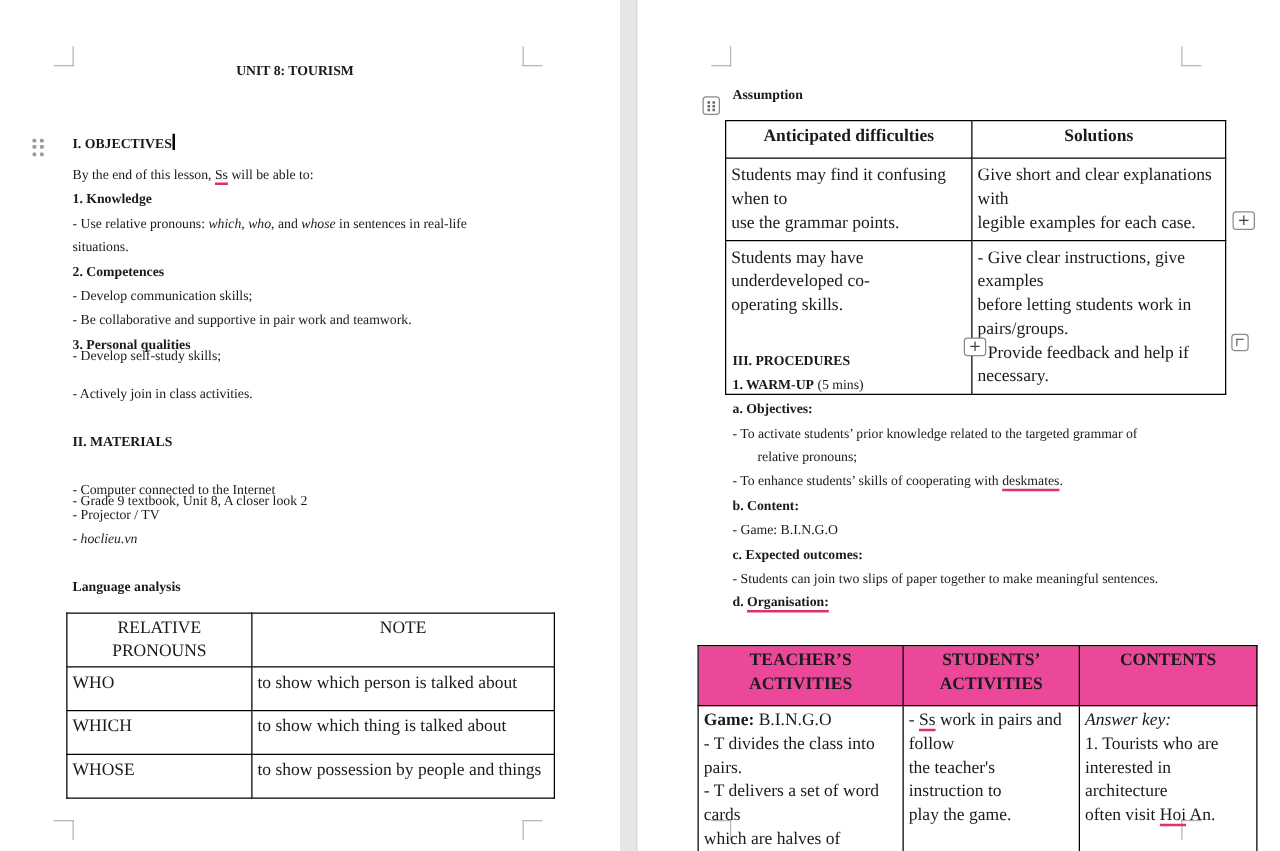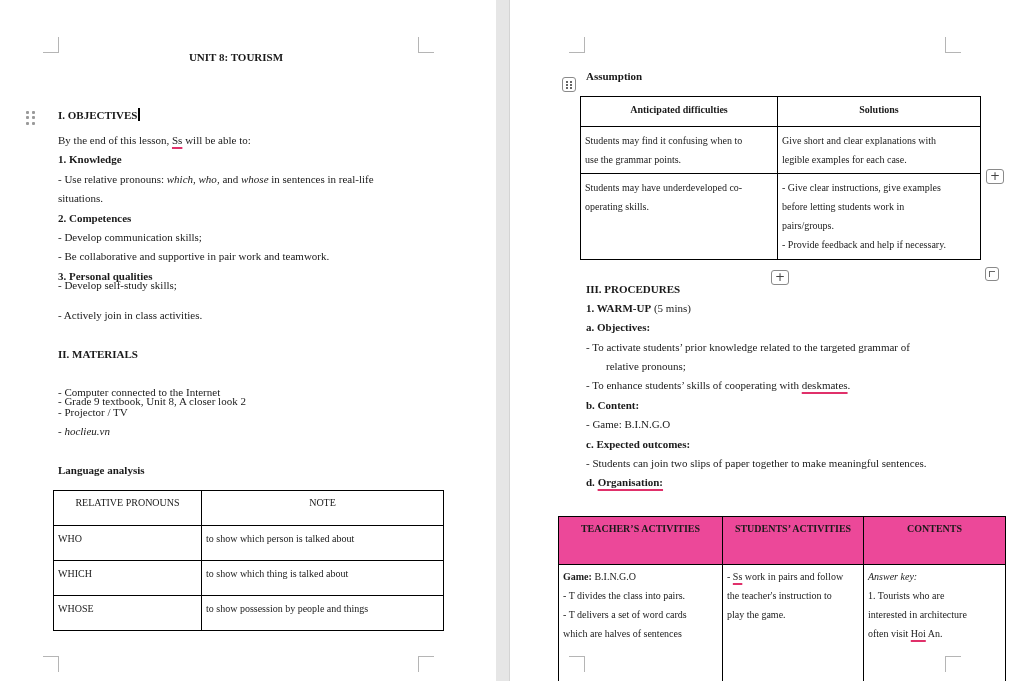--- a/index.html
+++ b/index.html
@@ -20,21 +20,21 @@
     .t { position: absolute; font-size: 11px; line-height: 19px; white-space: nowrap; }
     .b { font-weight: bold; }
     .i { font-style: italic; }
     .center { text-align: center; }
     .squiggle { text-decoration: underline; text-decoration-color: #e0306a; text-decoration-thickness: 2px; text-underline-offset: 3px; }
 
     .drag-handle { position: absolute; width: 10px; height: 14px; display: grid; grid-template-columns: 3px 3px; gap: 2px 3px; }
     .drag-handle span { width: 3px; height: 3px; background: #9a9a9a; border-radius: 1px; }
     .cursor { display: inline-block; width: 1.5px; height: 13px; background: #000; vertical-align: -2px; margin-left: 1px; }
 
-    table { position: absolute; border-collapse: collapse; font-size: 10px; line-height: 19px; border-radius: 21px; }
+    table { position: absolute; border-collapse: collapse; font-size: 14px; line-height: 19px; border-radius: 21px; }
     td, th { border: 1px solid #000; vertical-align: top; padding: 2px 4px; font-weight: normal; text-align: left; }
 
     #lang-table { left: 53px; top: 490px; width: 391px; }
     #lang-table td { height: 35px; padding: 3px 4px; }
     #lang-table .col1 { width: 148px; }
     #lang-table th { height: 35px; text-align: center; padding: 2px 4px; }
 
     #assump-table { left: 580px; top: 96px; width: 401px; }
     #assump-table th { font-weight: bold; text-align: center; height: 30px; padding: 3px 4px; }
     #assump-table td { padding: 4px 4px; }

